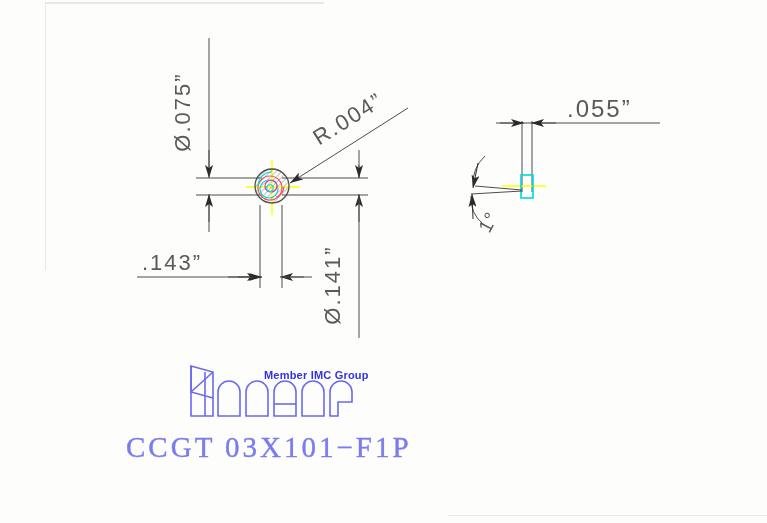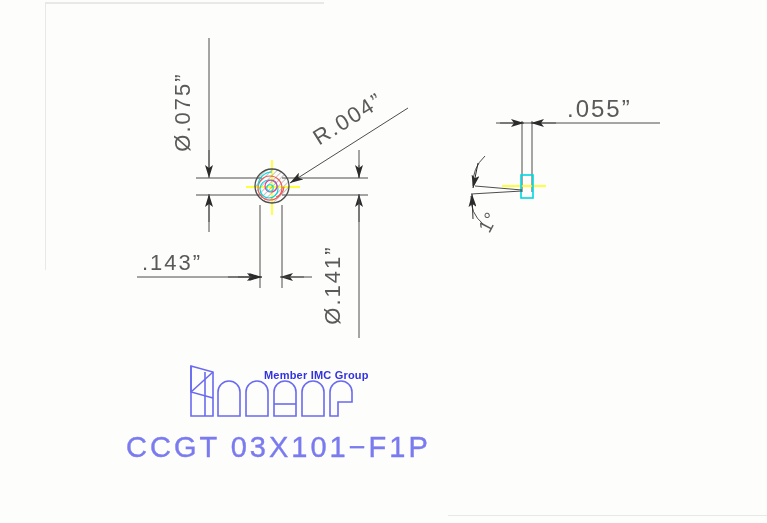--- a/index.html
+++ b/index.html
@@ -29,21 +29,21 @@
     left: 0; top: 0;
     width: 767px;
     height: 523px;
   }
 
   
   #part-designation {
     position: absolute;
     left: 126px;
     top: 431px;
-    font-family: Liberation Sans, sans-serif;
+    font-family: Liberation Serif, serif;
     font-size: 29px;
     letter-spacing: 3px;
     color: #7b7bf0;
     white-space: nowrap;
     -webkit-text-stroke: 0.4px #7b7bf0;
     font-weight: 300;
   }
   #logo-tagline {
     position: absolute;
     left: 243px;

